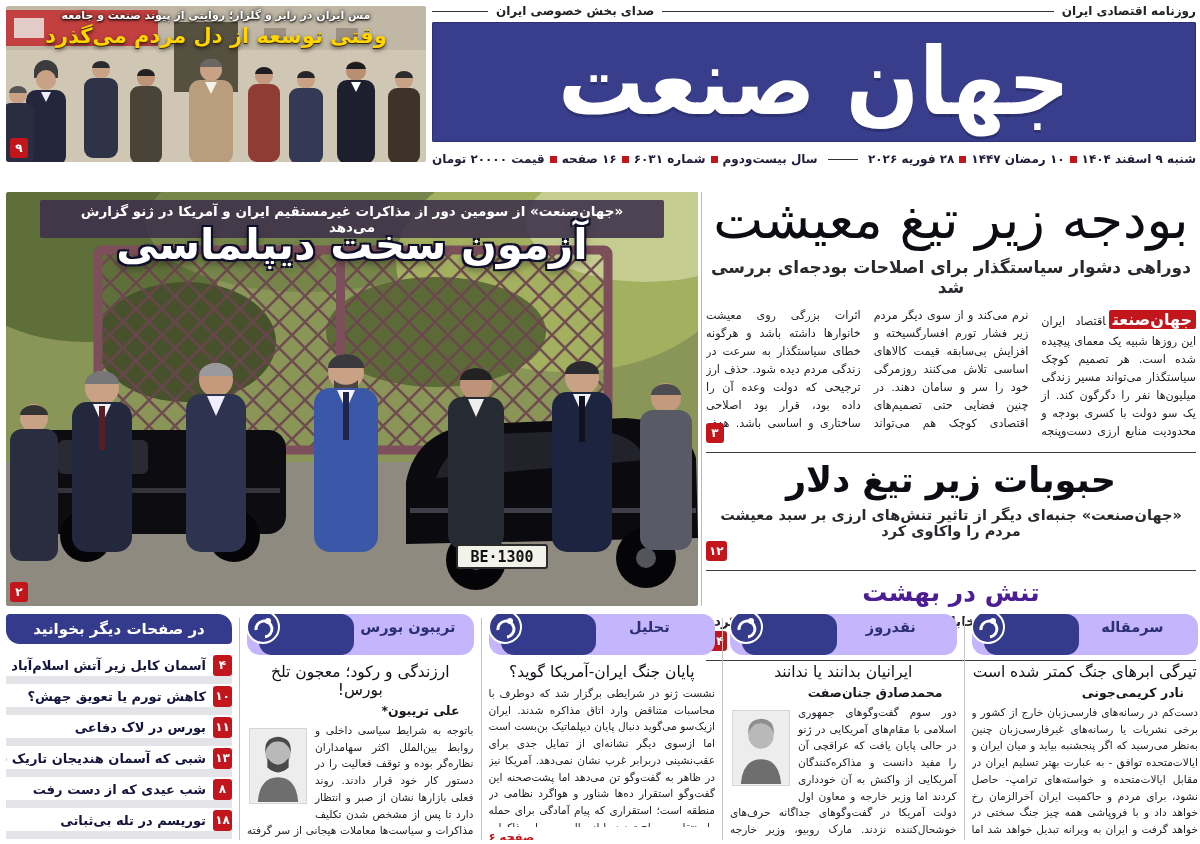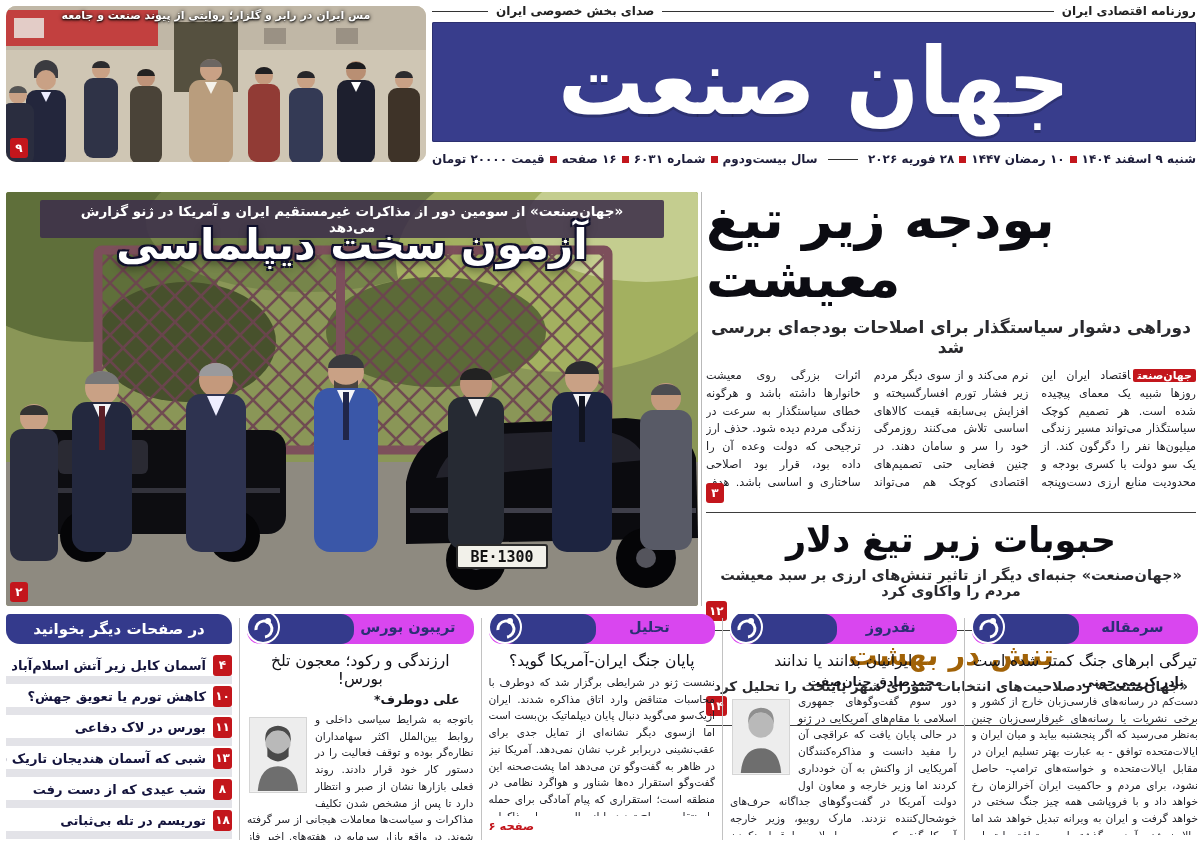--- a/index.html
+++ b/index.html
@@ -21,21 +21,21 @@
   }
   .mast-logo span {
     color:#fff; font-size:86px; font-weight:bold; line-height:1;
     transform:scaleY(1.08); letter-spacing:-2px; text-shadow:0 2px 0 rgba(0,0,0,.18);
   }
   .mast-dates { display:flex; align-items:center; margin-top:10px; gap:10px; }
   .dateparts { display:flex; align-items:center; gap:5px; }
   .datepart { font-size:12px; font-weight:bold; color:#1d1d3a; white-space:nowrap; }
   .sq { width:7px; height:7px; background:#c3161c; display:inline-block; }
   
-  .topphoto { position:absolute; left:6px; top:6px; width:420px; height:156px; border-radius:10px; overflow:hidden; background:#cfc6b4; }
+  .topphoto { position:absolute; left:6px; top:6px; width:420px; height:156px; border-radius:3px; overflow:hidden; background:#cfc6b4; }
   .topphoto svg { position:absolute; inset:0; }
   .tp-kicker { position:absolute; top:3px; left:6px; right:6px; text-align:center; color:#fff; font-size:11px; font-weight:bold; text-shadow:0 1px 2px #000, 0 0 4px #000; }
   .tp-title  { position:absolute; top:18px; left:6px; right:6px; text-align:center; color:#ffd400; font-size:21px; font-weight:800; text-shadow:0 1px 0 #3a2c00, 0 2px 4px rgba(0,0,0,.7); }
   .pagebadge {
     min-width:18px; height:20px; padding:0 3px; background:#c3161c; color:#fff;
     font-size:12px; font-weight:bold; display:flex; align-items:center; justify-content:center; border-radius:3px;
   }
   .badge-abs-bl { position:absolute; left:4px; bottom:4px; }
   
   .mainphoto { position:absolute; left:6px; top:192px; width:692px; height:414px; overflow:hidden; border-radius:3px; background:#8a9657; }
@@ -49,42 +49,42 @@
     text-shadow:0 0 3px #10102c, 2px 2px 0 #10102c, -2px 2px 0 #10102c, 2px -2px 0 #10102c, -2px -2px 0 #10102c, 0 4px 8px rgba(0,0,0,.5);
   }
   .plate {
     position:absolute; left:450px; top:352px; width:92px; height:25px; background:#f2f1ea;
     border:2px solid #2a2a2a; border-radius:3px; display:flex; align-items:center; justify-content:center;
     font-family:"DejaVu Sans Mono", monospace; font-size:15px; font-weight:bold; color:#111; direction:ltr;
   }
   .vsep { position:absolute; left:701px; top:192px; width:1px; height:414px; background:#b9b9b9; }
   
   .rightcol { position:absolute; left:706px; top:190px; width:490px; height:418px; }
-  .h1 { font-size:53px; font-weight:700; text-align:left; color:#0c0c12; line-height:1.12; }
+  .h1 { font-size:53px; font-weight:400; text-align:center; color:#0c0c12; line-height:1.12; }
   .sub1 { font-size:17px; font-weight:bold; text-align:center; color:#2a2a2e; margin-top:8px; }
   .leadbody {
     margin-top:10px; column-count:3; column-gap:13px; text-align:justify;
     font-size:11.2px; line-height:1.6; color:#1c1c22; height:134px; overflow:hidden;
   }
-  .leadtag { background:#c3161c; color:#fff; font-weight:bold; font-size:11px; padding:0 4px; border-radius:2px; margin-left:3px; }
+  .leadtag { background:#c3161c; color:#fff; font-weight:bold; font-size:16px; padding:0 4px; border-radius:2px; margin-left:3px; }
   .badge-row { display:flex; margin-top:-18px; }
   .badge-row .pagebadge { margin-right:auto; }
   .rule { border:0; border-top:1px solid #3d3d3d; margin:9px 0 7px 0; }
   .h2 { font-size:35px; font-weight:800; text-align:center; color:#0c0c12; margin-top:2px; }
   .sub2 { font-size:14.5px; font-weight:bold; text-align:center; color:#2a2a2e; margin-top:7px; }
-  .h3 { font-size:29px; font-weight:800; text-align:center; color:#a16207; margin-top:2px; }
+  .h3 { font-size:25px; font-weight:800; text-align:center; color:#4c1d95; margin-top:2px; }
   .sub3 { font-size:13.5px; font-weight:bold; text-align:center; color:#2a2a2e; margin-top:6px; }
   .badge-row2 { display:flex; margin-top:2px; }
   .badge-row2 .pagebadge { margin-right:auto; }
   
   .bottom { position:absolute; left:6px; top:614px; width:1192px; height:226px; display:flex; }
   .vdiv { width:1px; background:#c2c2c2; margin:4px 7px 0 7px; }
   .col { overflow:hidden; }
   .section { flex:1 1 0; }
-  .pill { position:relative; height:30px; background:#d946ef; border-radius:13px; }
+  .pill { position:relative; height:41px; background:#c4b5fd; border-radius:13px; }
   .pill-blue { position:absolute; left:12px; top:0; width:42%; height:100%; background:#343a8c; border-radius:13px; }
   .pill-logo { position:absolute; left:-2px; top:-5px; width:36px; height:36px; }
   .pill-title { position:absolute; right:0; top:0; width:58%; text-align:center; line-height:26px; color:#2b2f74; font-weight:bold; font-size:14.5px; }
   .sec-title { font-size:15.5px; font-weight:400; text-align:center; color:#101016; margin-top:8px; }
   .sec-author { font-size:12.5px; font-weight:bold; text-align:right; color:#16161c; margin-top:4px; padding-right:14px; }
   .sec-author:empty { display:none; margin:0; }
   .sec-body { margin-top:4px; font-size:10.6px; line-height:1.58; text-align:justify; color:#1d1d24; max-height:142px; overflow:hidden; }
   .authphoto { float:left; width:58px; height:76px; margin:6px 8px 2px 2px; position:relative; background:#f1f1f1; border:1px solid #d5d5d5; }
   .authphoto::before { content:""; position:absolute; left:40px; top:-8px; width:26px; height:34px; background:#343a8c; border-radius:6px; z-index:-1; }
   .authphoto svg { position:absolute; inset:0; }
@@ -157,20 +157,21 @@
             <rect x="-16" y="2" width="32" height="76" rx="9" fill="#3e3328"></rect>
           </g>
         <g transform="translate(12,95)">
             <circle cx="0" cy="-6" r="9" fill="#c9a185"></circle>
             <path d="M-9,-8 a9,7 0 0 1 18,0 z" fill="#555"></path>
             <rect x="-16" y="2" width="32" height="62" rx="9" fill="#2a2d3f"></rect>
           </g>
       </g>
     </svg>
     <div class="tp-kicker">مس ایران در رابر و گلزار؛ روایتی از پیوند صنعت و جامعه</div>
+    <div class="tp-title">وقتی توسعه از دل مردم می‌گذرد</div>
     <div class="pagebadge badge-abs-bl">۹</div>
   </div>
 
   <div class="masthead">
     <div class="mast-taglines">
       <span class="tagline">روزنامه اقتصادی ایران</span>
       <span class="hline"></span>
       <span class="tagline">صدای بخش خصوصی ایران</span>
       <span class="hline short"></span>
     </div>
@@ -388,21 +389,21 @@
         <span class="pill-logo">
           <svg viewBox="0 0 36 36">
               <circle cx="18" cy="18" r="16" fill="#343a8c" stroke="#fff" stroke-width="2"></circle>
               <path d="M11 21 a8 8 0 1 1 9 7" stroke="#fff" stroke-width="3" fill="none"></path>
               <circle cx="23" cy="12" r="3" fill="#fff"></circle>
             </svg>
         </span>
         <span class="pill-title">تریبون بورس</span>
       </div>
       <div class="sec-title">ارزندگی و رکود؛ معجون تلخ بورس!</div>
-      <div class="sec-author">علی دوطرف*</div>
+      <div class="sec-author">علی تریبون*</div>
       <div class="sec-body">
         <span class="authphoto">
           <svg viewBox="0 0 58 76">
               <rect width="58" height="76" fill="#ededed"></rect>
               <circle cx="29" cy="26" r="13" fill="#b9b9b9"></circle>
               <path d="M29,13 a13,13 0 0 1 13,12 q2,-16 -13,-17 q-15,1 -13,17 a13,13 0 0 1 13,-12z" fill="#4a4a4a"></path>
               <path d="M18,30 q11,14 22,0 l0,10 q-11,10 -22,0 z" fill="#4a4a4a"></path>
               <path d="M8,76 q2,-26 21,-26 q19,0 21,26 z" fill="#6e6e6e"></path>
             </svg>
         </span><span>باتوجه به شرایط سیاسی داخلی و روابط بین‌الملل اکثر سهامداران نظاره‌گر بوده و توقف فعالیت را در دستور کار خود قرار دادند. روند فعلی بازارها نشان از صبر و انتظار دارد تا پس از مشخص شدن تکلیف مذاکرات و سیاست‌ها معاملات هیجانی از سر گرفته شوند. در واقع بازار سرمایه در هفته‌های اخیر فاز «دراپ بیس دراپ» را اجرا می‌کرد به طوری که پس از هر ریزش یک روند خنثی تشکیل داده و با اندکی مکث مجدد به اصلاح می‌پرداخت.</span>

